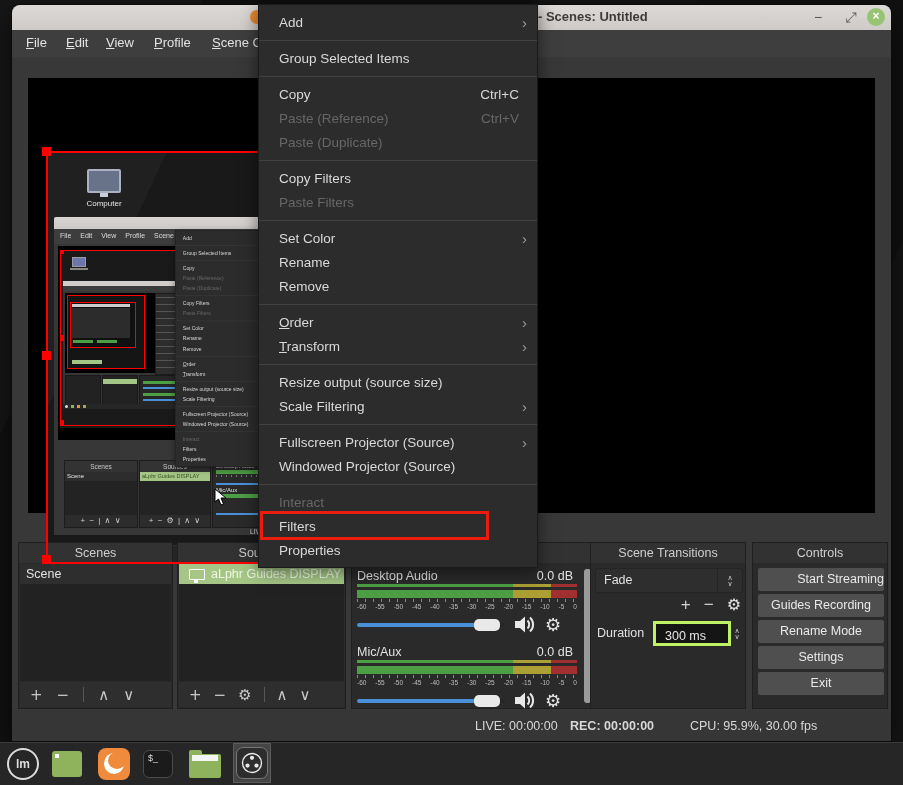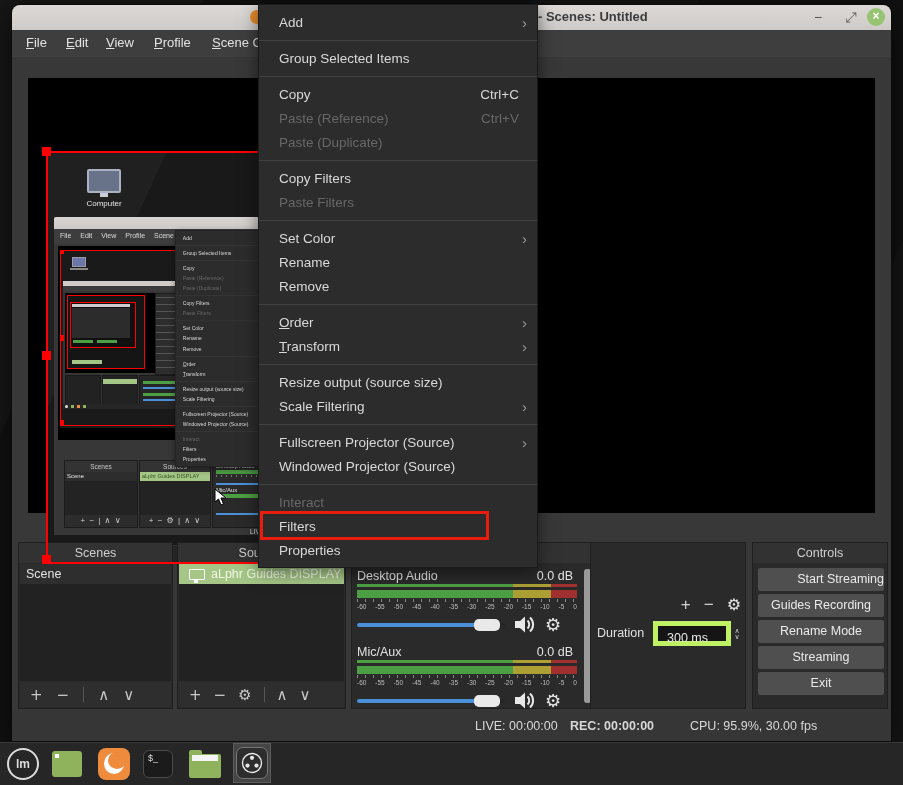--- a/index.html
+++ b/index.html
@@ -432,42 +432,50 @@
                 <path d="M16 2.5 a9.5 9.5 0 0 1 0 14" stroke="#e8e8e8" stroke-width="2" fill="none"></path>
               </svg>
               <span class="gear">⚙</span>
             </div>
           </div>
         </div>
       <div class="scrollbar" style="right:4px;top:26px;height:134px;"></div>
     </div>
 
     <div class="dock" style="left:578px;top:537px;width:156px;height:167px;">
+      <div class="dock-head">Scene Transitions</div>
+      <div class="select" style="left:4px;top:25px;width:146px;height:23px;line-height:23px;">
+        <span style="padding-left:8px;">Fade</span>
+        <span class="chev">
+            <span>∧</span>
+            <span>∨</span>
+          </span>
+      </div>
       <div style="position:absolute;left:0;top:52px;width:150px;display:flex;justify-content:flex-end;gap:13px;color:#d2d2d2;">
         <span class="ic" style="font-size:17px;">+</span>
         <span class="ic" style="font-size:17px;">−</span>
         <span class="gear" style="font-size:16px;">⚙</span>
       </div>
       <span style="position:absolute;left:6px;top:83px;font-size:12.5px;color:#e0e0e0;">Duration</span>
-      <div style="position:absolute;left:62px;top:78px;width:78px;height:25px;background:#151515;border:5px solid #bef264;color:#e6e6e6;font-size:12.5px;line-height:25px;padding-left:9px;box-sizing:border-box;">
+      <div style="position:absolute;left:62px;top:78px;width:78px;height:25px;background:#151515;border:3px solid #bef264;color:#e6e6e6;font-size:12.5px;line-height:25px;padding-left:9px;box-sizing:border-box;">
         <span>300 ms</span>
       </div>
       <div style="position:absolute;left:140px;top:78px;width:12px;height:25px;display:flex;flex-direction:column;align-items:center;justify-content:center;font-size:7px;color:#ccc;line-height:6px;">
         <span>∧</span>
           <span>∨</span>
       </div>
     </div>
 
     <div class="dock" style="left:740px;top:537px;width:136px;height:167px;">
       <div class="dock-head">Controls</div>
       <div id="controls-body">
           <div class="ctrl-btn" style="top: 25px; text-align: right;">Start Streaming</div>
           <div class="ctrl-btn" style="top: 51px;">Guides Recording</div>
           <div class="ctrl-btn" style="top: 77px;">Rename Mode</div>
-          <div class="ctrl-btn" style="top: 103px;">Streaming</div>
+          <div class="ctrl-btn" style="top: 103px;">Settings</div>
           <div class="ctrl-btn" style="top: 129px;">Exit</div>
         </div>
     </div>
 
     <div class="statusbar">
       <span class="abs" style="left:463px;top:9px;">LIVE: 00:00:00</span>
       <span class="abs" style="left:558px;top:9px;font-weight:bold;">REC: 00:00:00</span>
       <span class="abs" style="left:678px;top:9px;">CPU: 95.9%, 30.00 fps</span>
     </div>
   </div>

